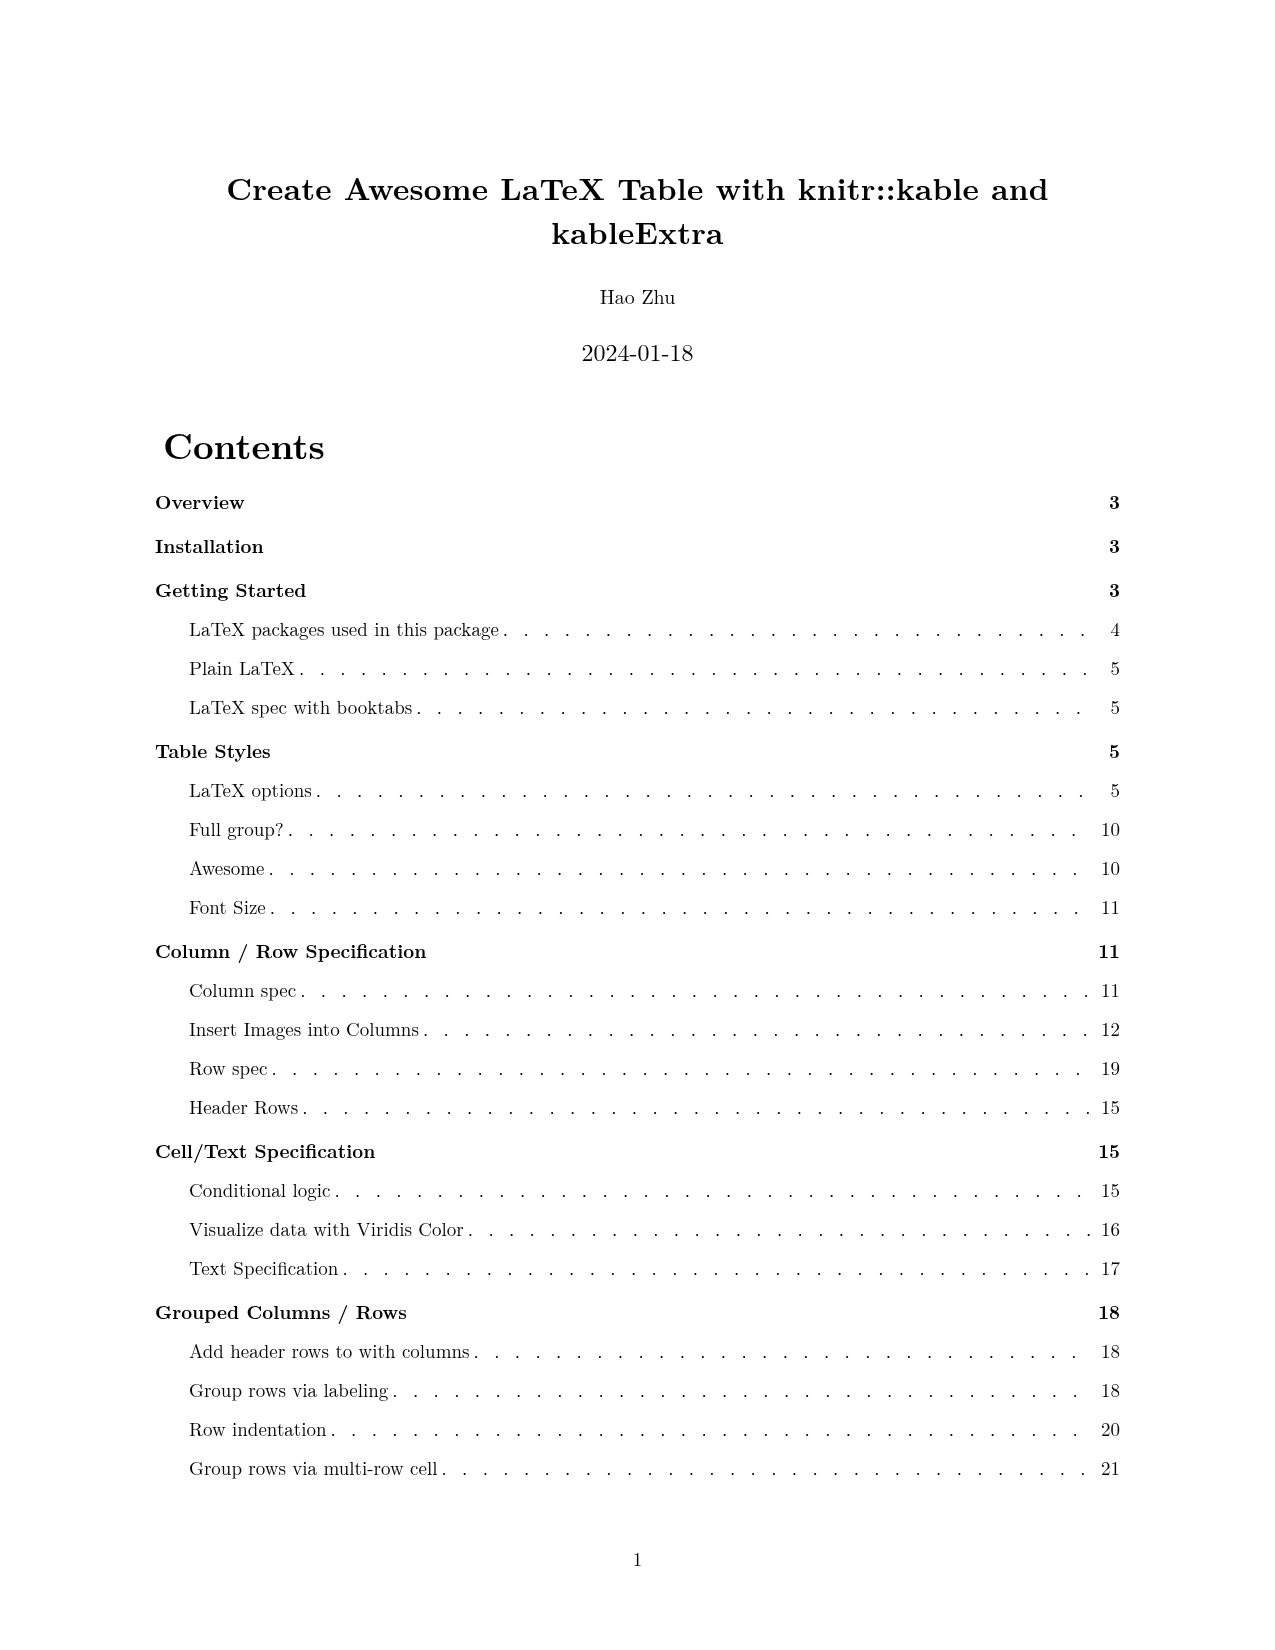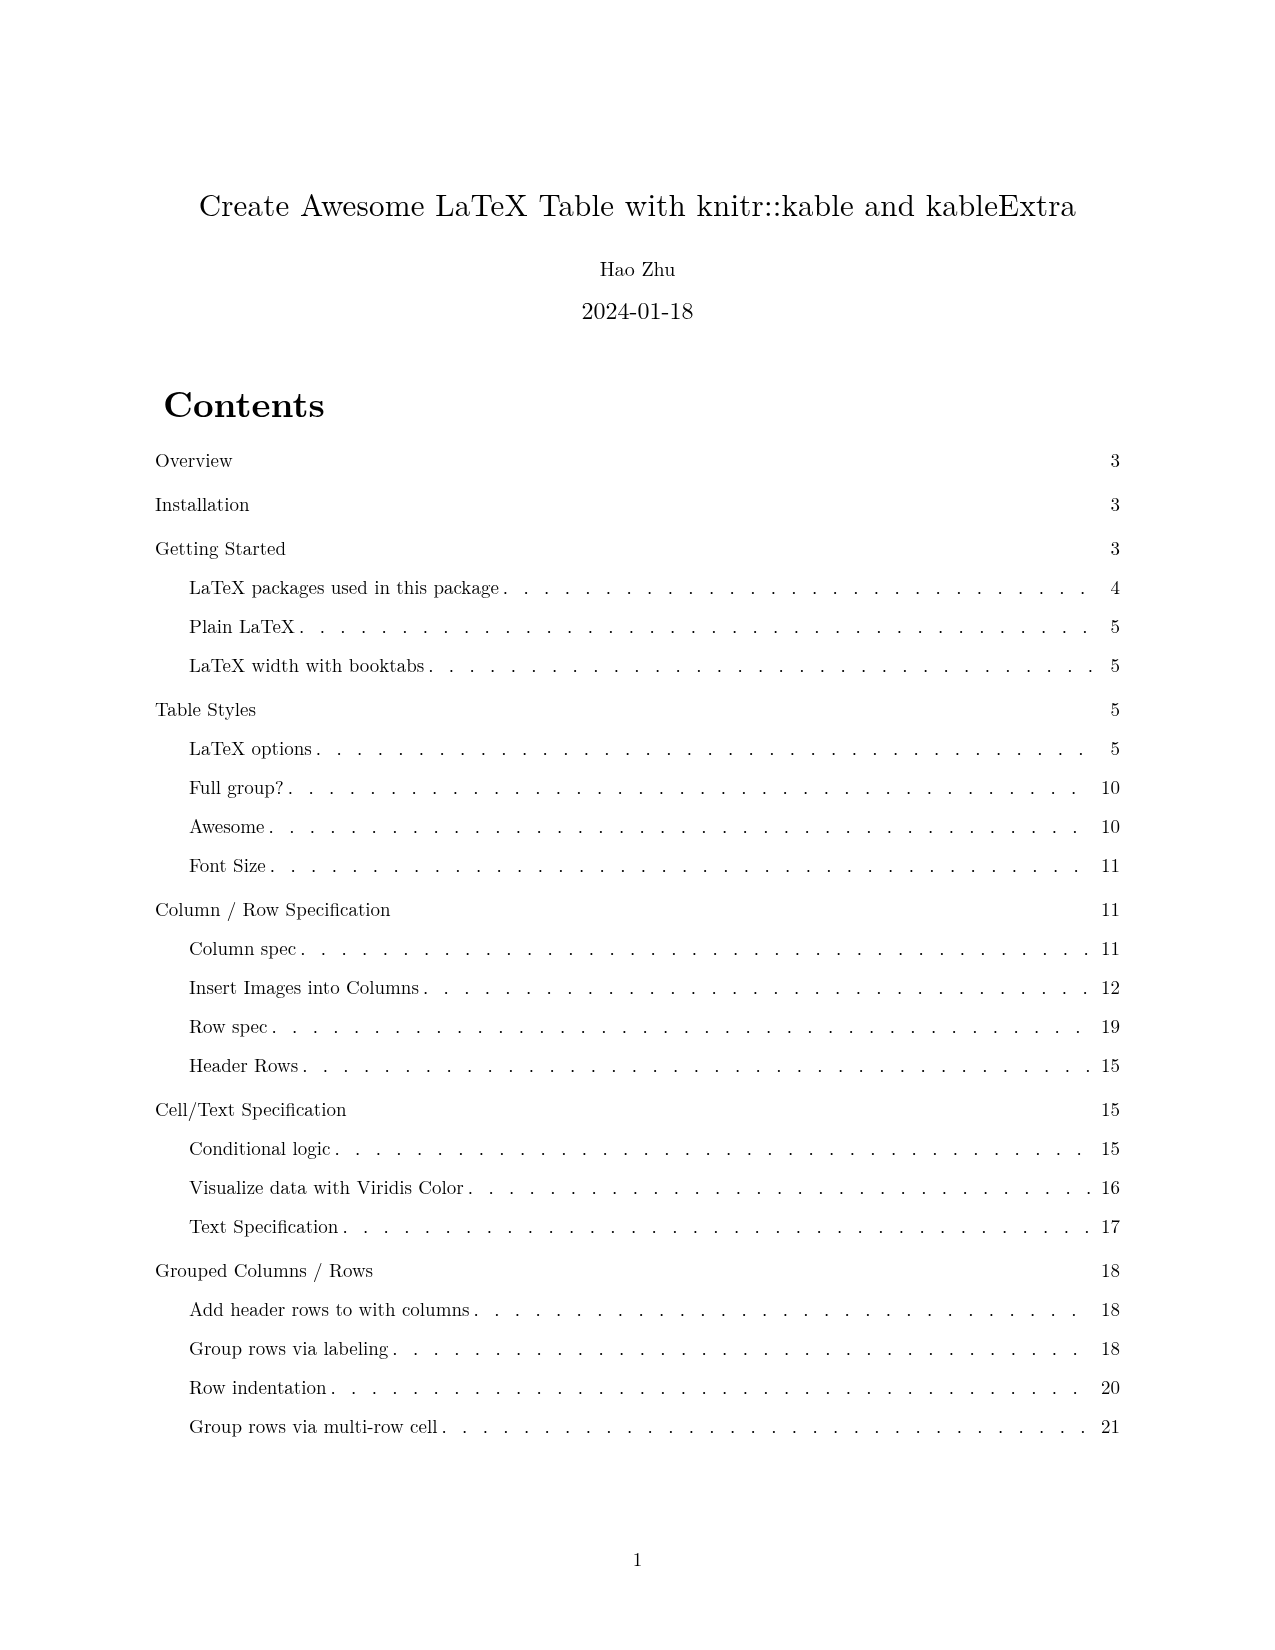--- a/index.html
+++ b/index.html
@@ -16,49 +16,49 @@
       color: #000000;
       position: relative;
     }
     .page {
       padding: 165px 155px 0 155px;
       box-sizing: border-box;
     }
     .title {
       text-align: center;
       font-size: 31px;
-      font-weight: normal;
-      margin: 16px 0 28px 0;
+      font-weight: bold;
+      margin: 0 0 28px 0;
       letter-spacing: 0.2px;
     }
     .author {
       text-align: center;
       font-size: 20px;
       font-weight: normal;
-      margin: 0 0 10px 0;
+      margin: 0 0 24px 0;
     }
     .date {
       text-align: center;
       font-size: 24px;
       font-weight: normal;
       margin: 0 0 50px 0;
     }
     .contents-heading {
       font-size: 36px;
       font-weight: bold;
       margin: 0 0 22px 8px;
     }
     .toc {
       font-size: 19px;
       line-height: 1.0;
     }
     .toc-section {
       display: flex;
       align-items: baseline;
-      font-weight: normal;
+      font-weight: bold;
       margin-top: 25px;
       margin-bottom: 6px;
     }
     .toc-section:first-child {
       margin-top: 0;
     }
     .toc-sub {
       display: flex;
       align-items: baseline;
       font-weight: normal;
@@ -128,21 +128,21 @@
         <span class="toc-label">LaTeX packages used in this package</span>
         <span class="toc-dots"></span>
         <span class="toc-page">4</span>
       </div>
       <div class="toc-sub">
         <span class="toc-label">Plain LaTeX</span>
         <span class="toc-dots"></span>
         <span class="toc-page">5</span>
       </div>
       <div class="toc-sub">
-        <span class="toc-label">LaTeX width with booktabs</span>
+        <span class="toc-label">LaTeX spec with booktabs</span>
         <span class="toc-dots"></span>
         <span class="toc-page">5</span>
       </div>
       <div class="toc-section">
         <span class="toc-label">Table Styles</span>
         <span class="toc-spacer"></span>
         <span class="toc-page">5</span>
       </div>
       <div class="toc-sub">
         <span class="toc-label">LaTeX options</span>

